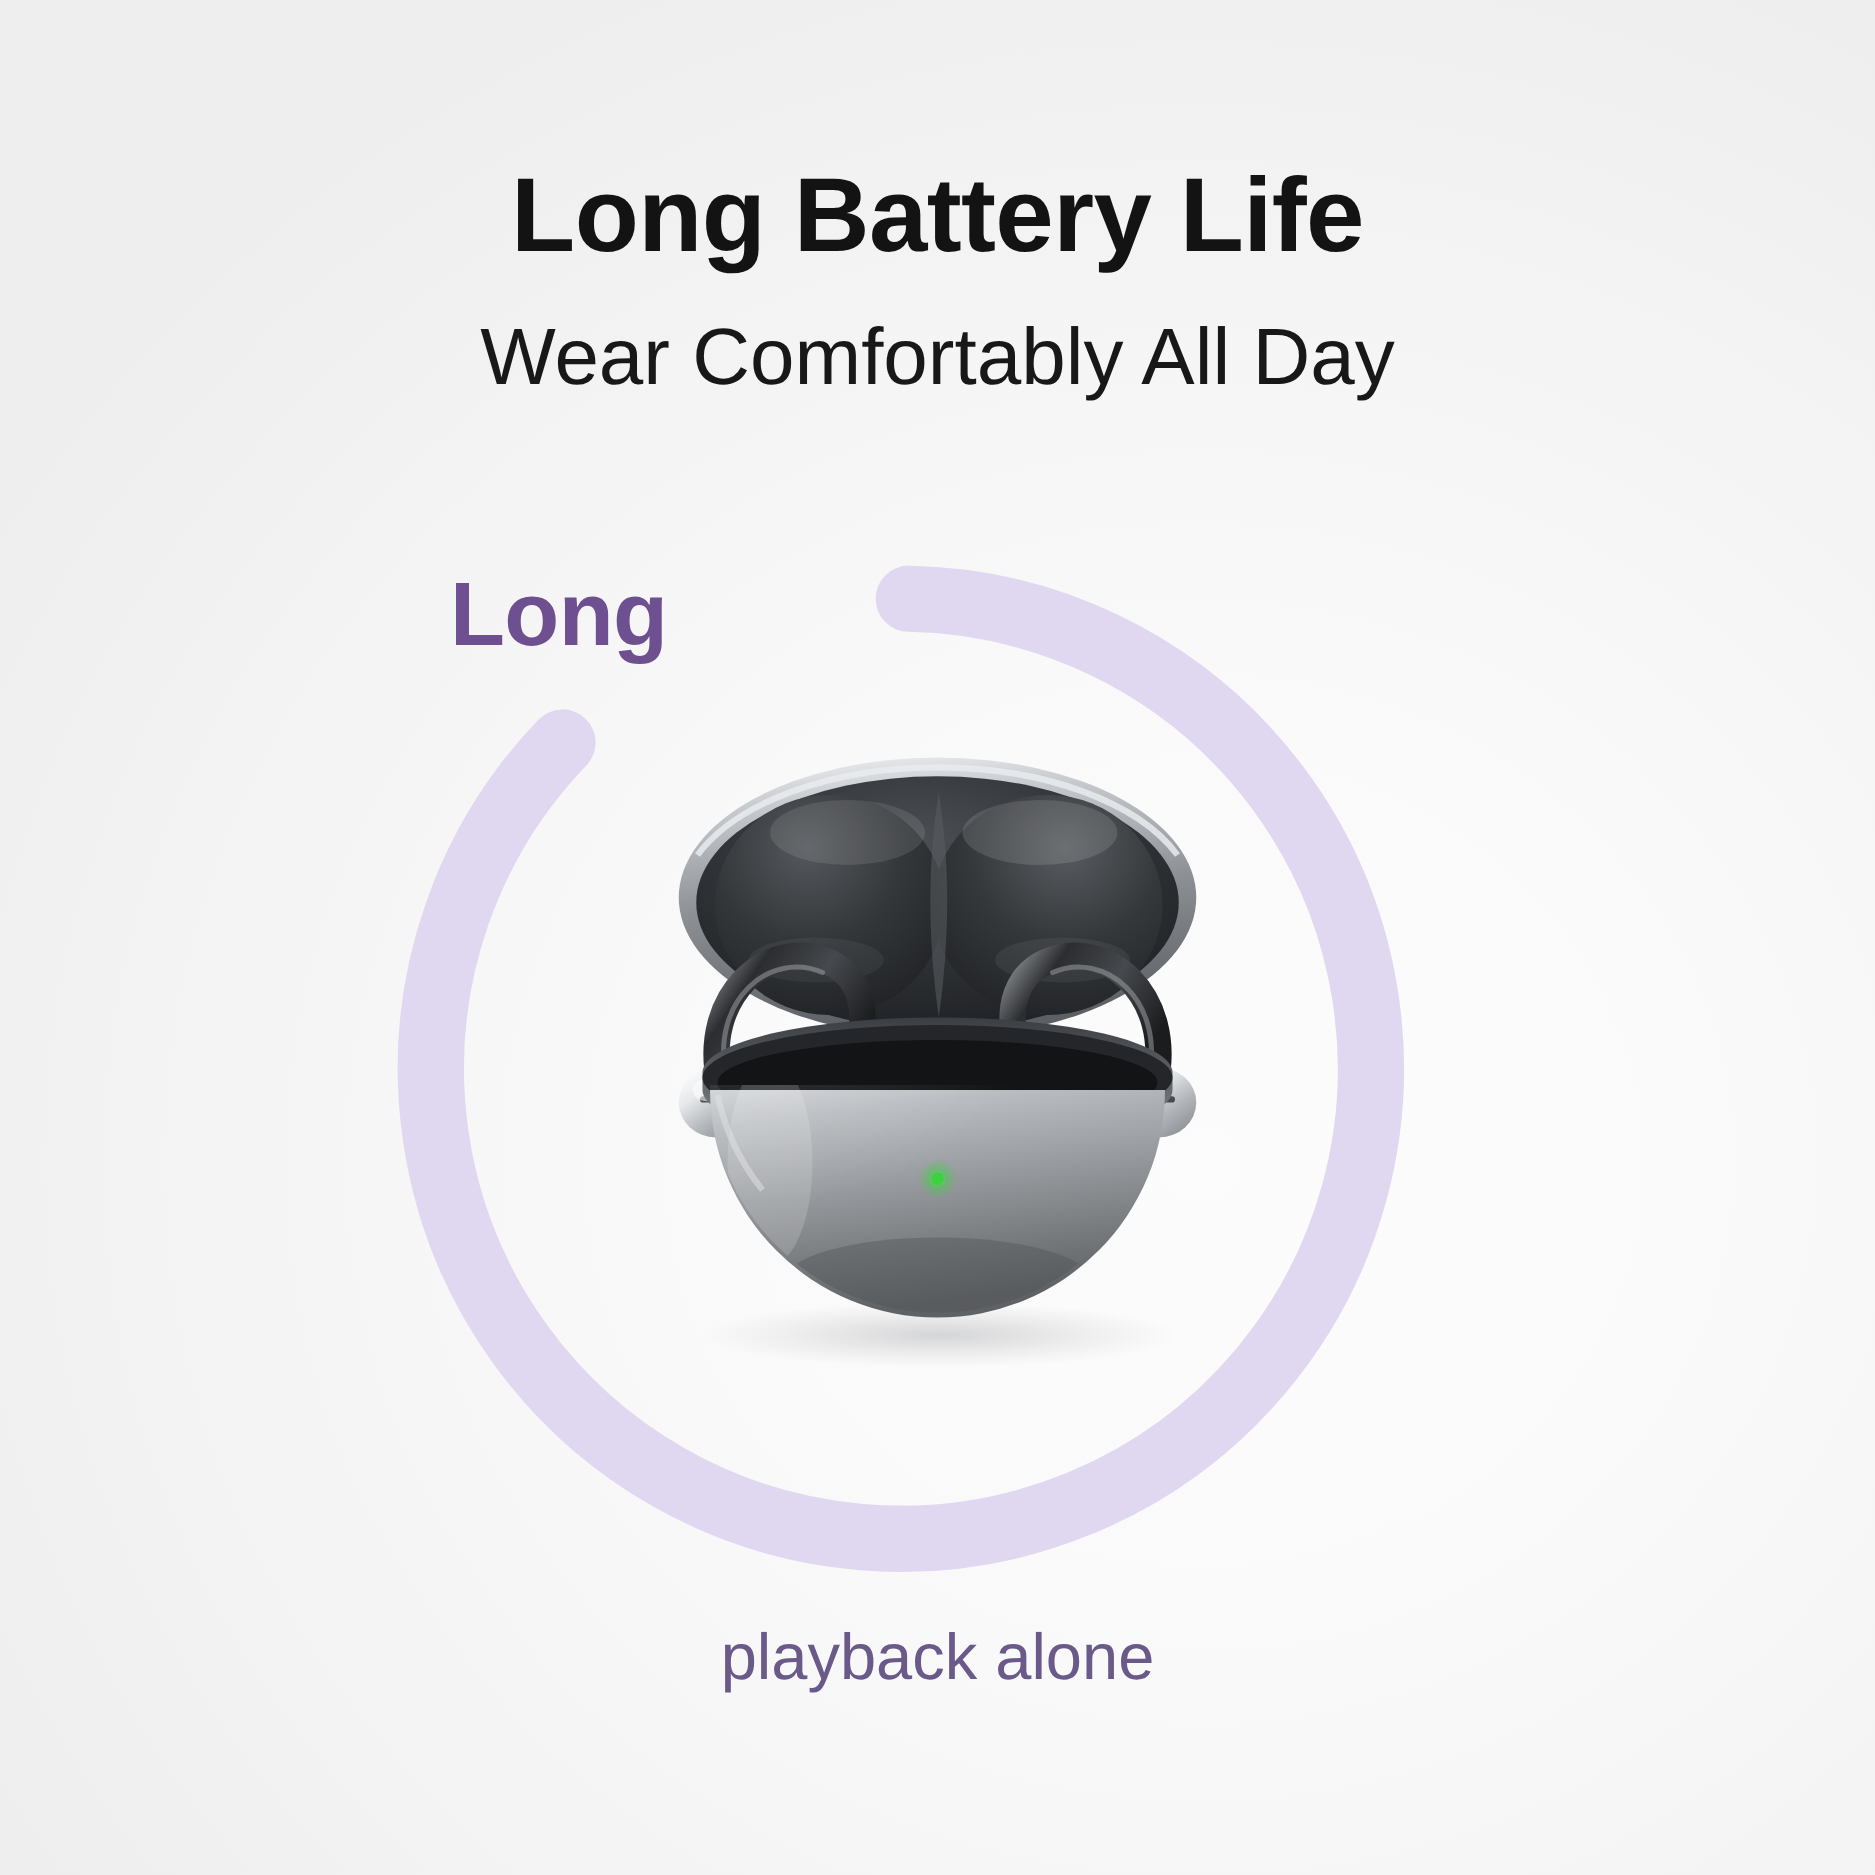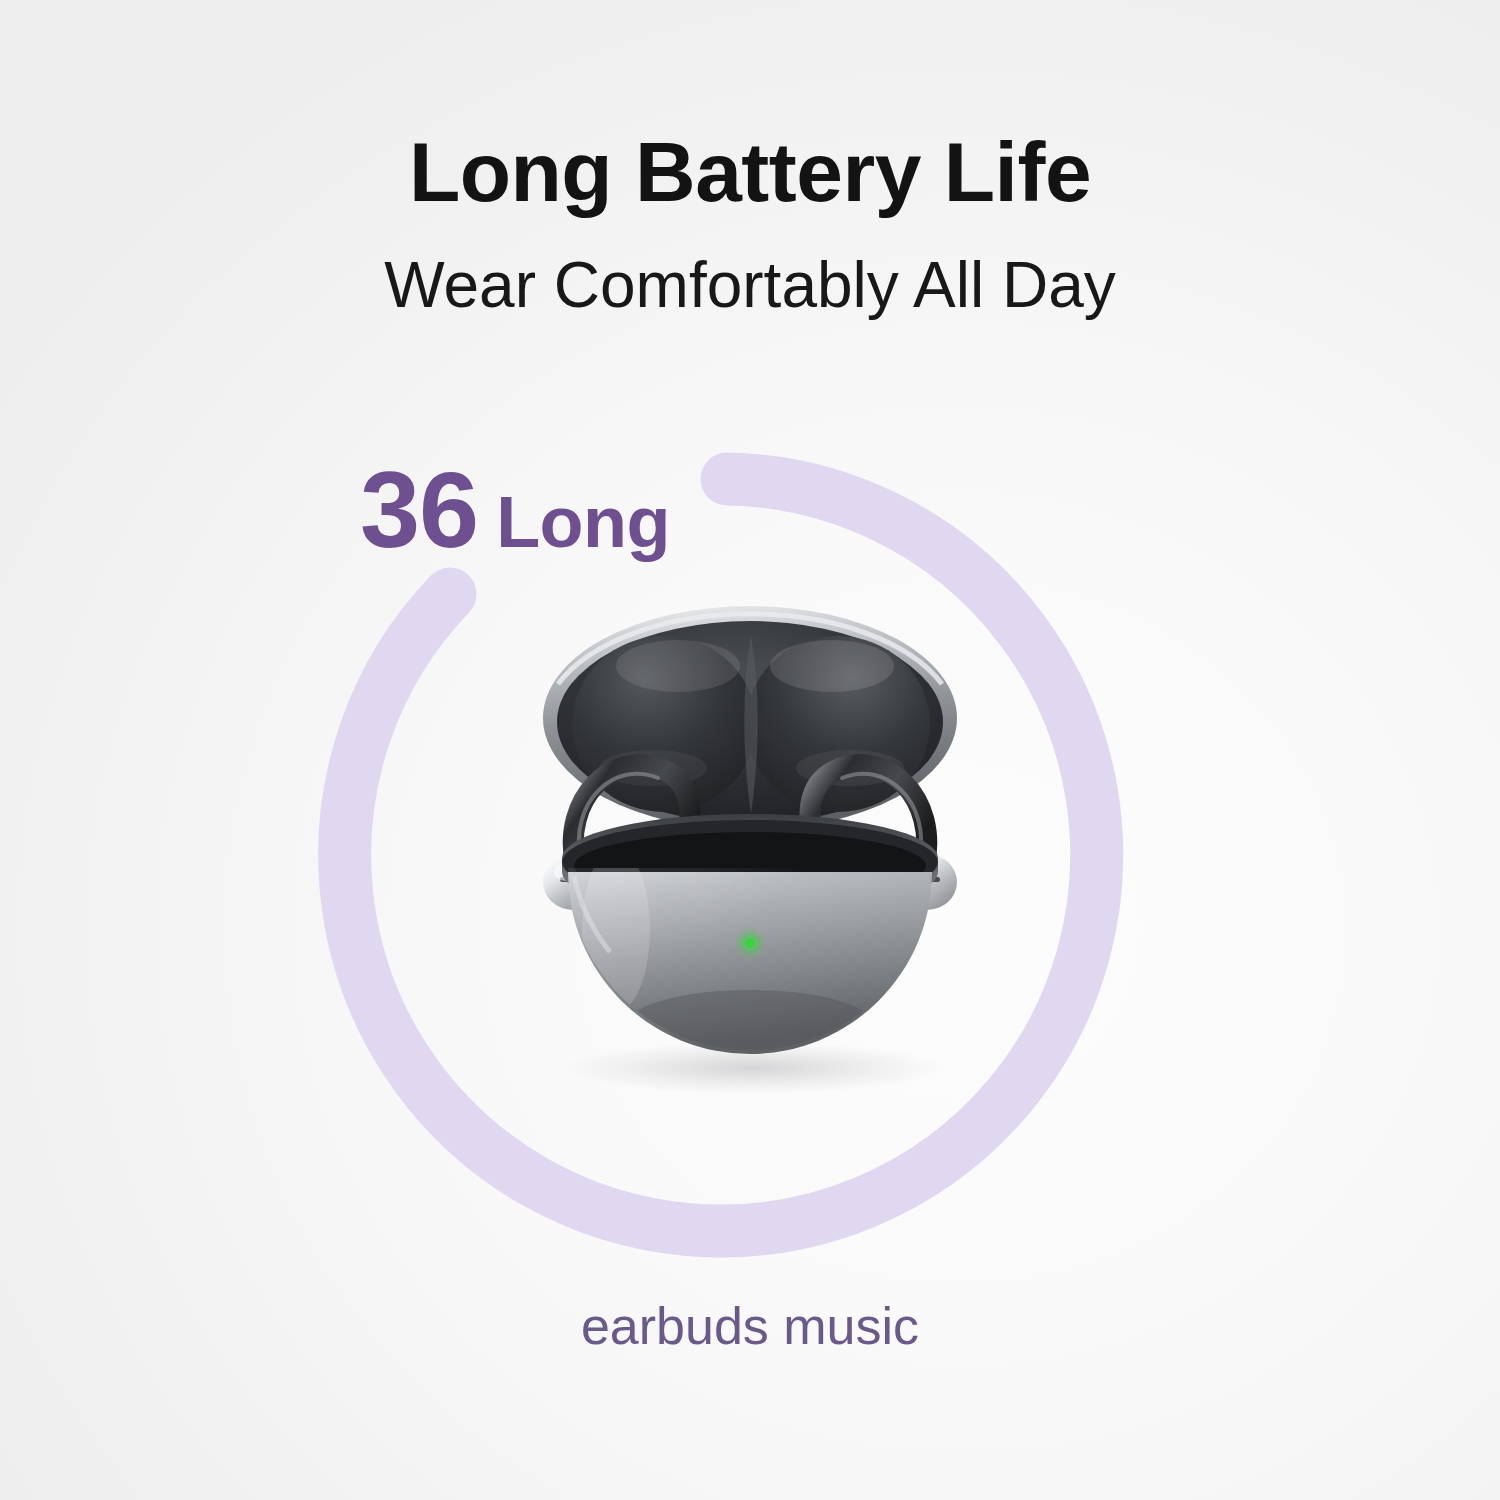--- a/index.html
+++ b/index.html
@@ -124,21 +124,20 @@
 
   <div id="ring-wrap">
     <svg id="ring-svg" viewBox="0 0 1500 1500">
 
       <path id="ring-arc" fill="none" stroke="#e0d7f0" stroke-width="53" stroke-linecap="round" d="M 727 479
                A 376 376 0 1 1 450 594"></path>
     </svg>
   </div>
 
   <div id="battery-stat">
-    <span id="stat-value" style="color: rgb(110, 80, 145);">36</span>
     <span id="stat-unit" style="color: rgb(110, 80, 145);">Long</span>
   </div>
 
   <div id="product-image">
     <svg id="product-svg" viewBox="0 0 620 520">
       <defs>
 
         <linearGradient id="lidRim" x1="0" y1="0" x2="0.15" y2="1">
           <stop offset="0%" stop-color="#f4f5f6"></stop>
           <stop offset="18%" stop-color="#c9ccd0"></stop>
@@ -288,16 +287,16 @@
 
         <path d="M 134 276 A 182 182 0 0 0 170 352" fill="none" stroke="#e2e4e6" stroke-width="5" opacity="0.5"></path>
 
         <circle cx="310" cy="343" r="16" fill="url(#ledGlow)"></circle>
         <circle cx="310" cy="343" r="5.2" fill="#3ad33f"></circle>
       </g>
     </svg>
   </div>
 
   <div id="battery-caption" style="color: rgb(106, 90, 138);">
-    <span class="cap-line">earbuds music</span>
+    <span class="cap-line">playback alone</span>
   </div>
 
 </div>
 
 </body></html>

